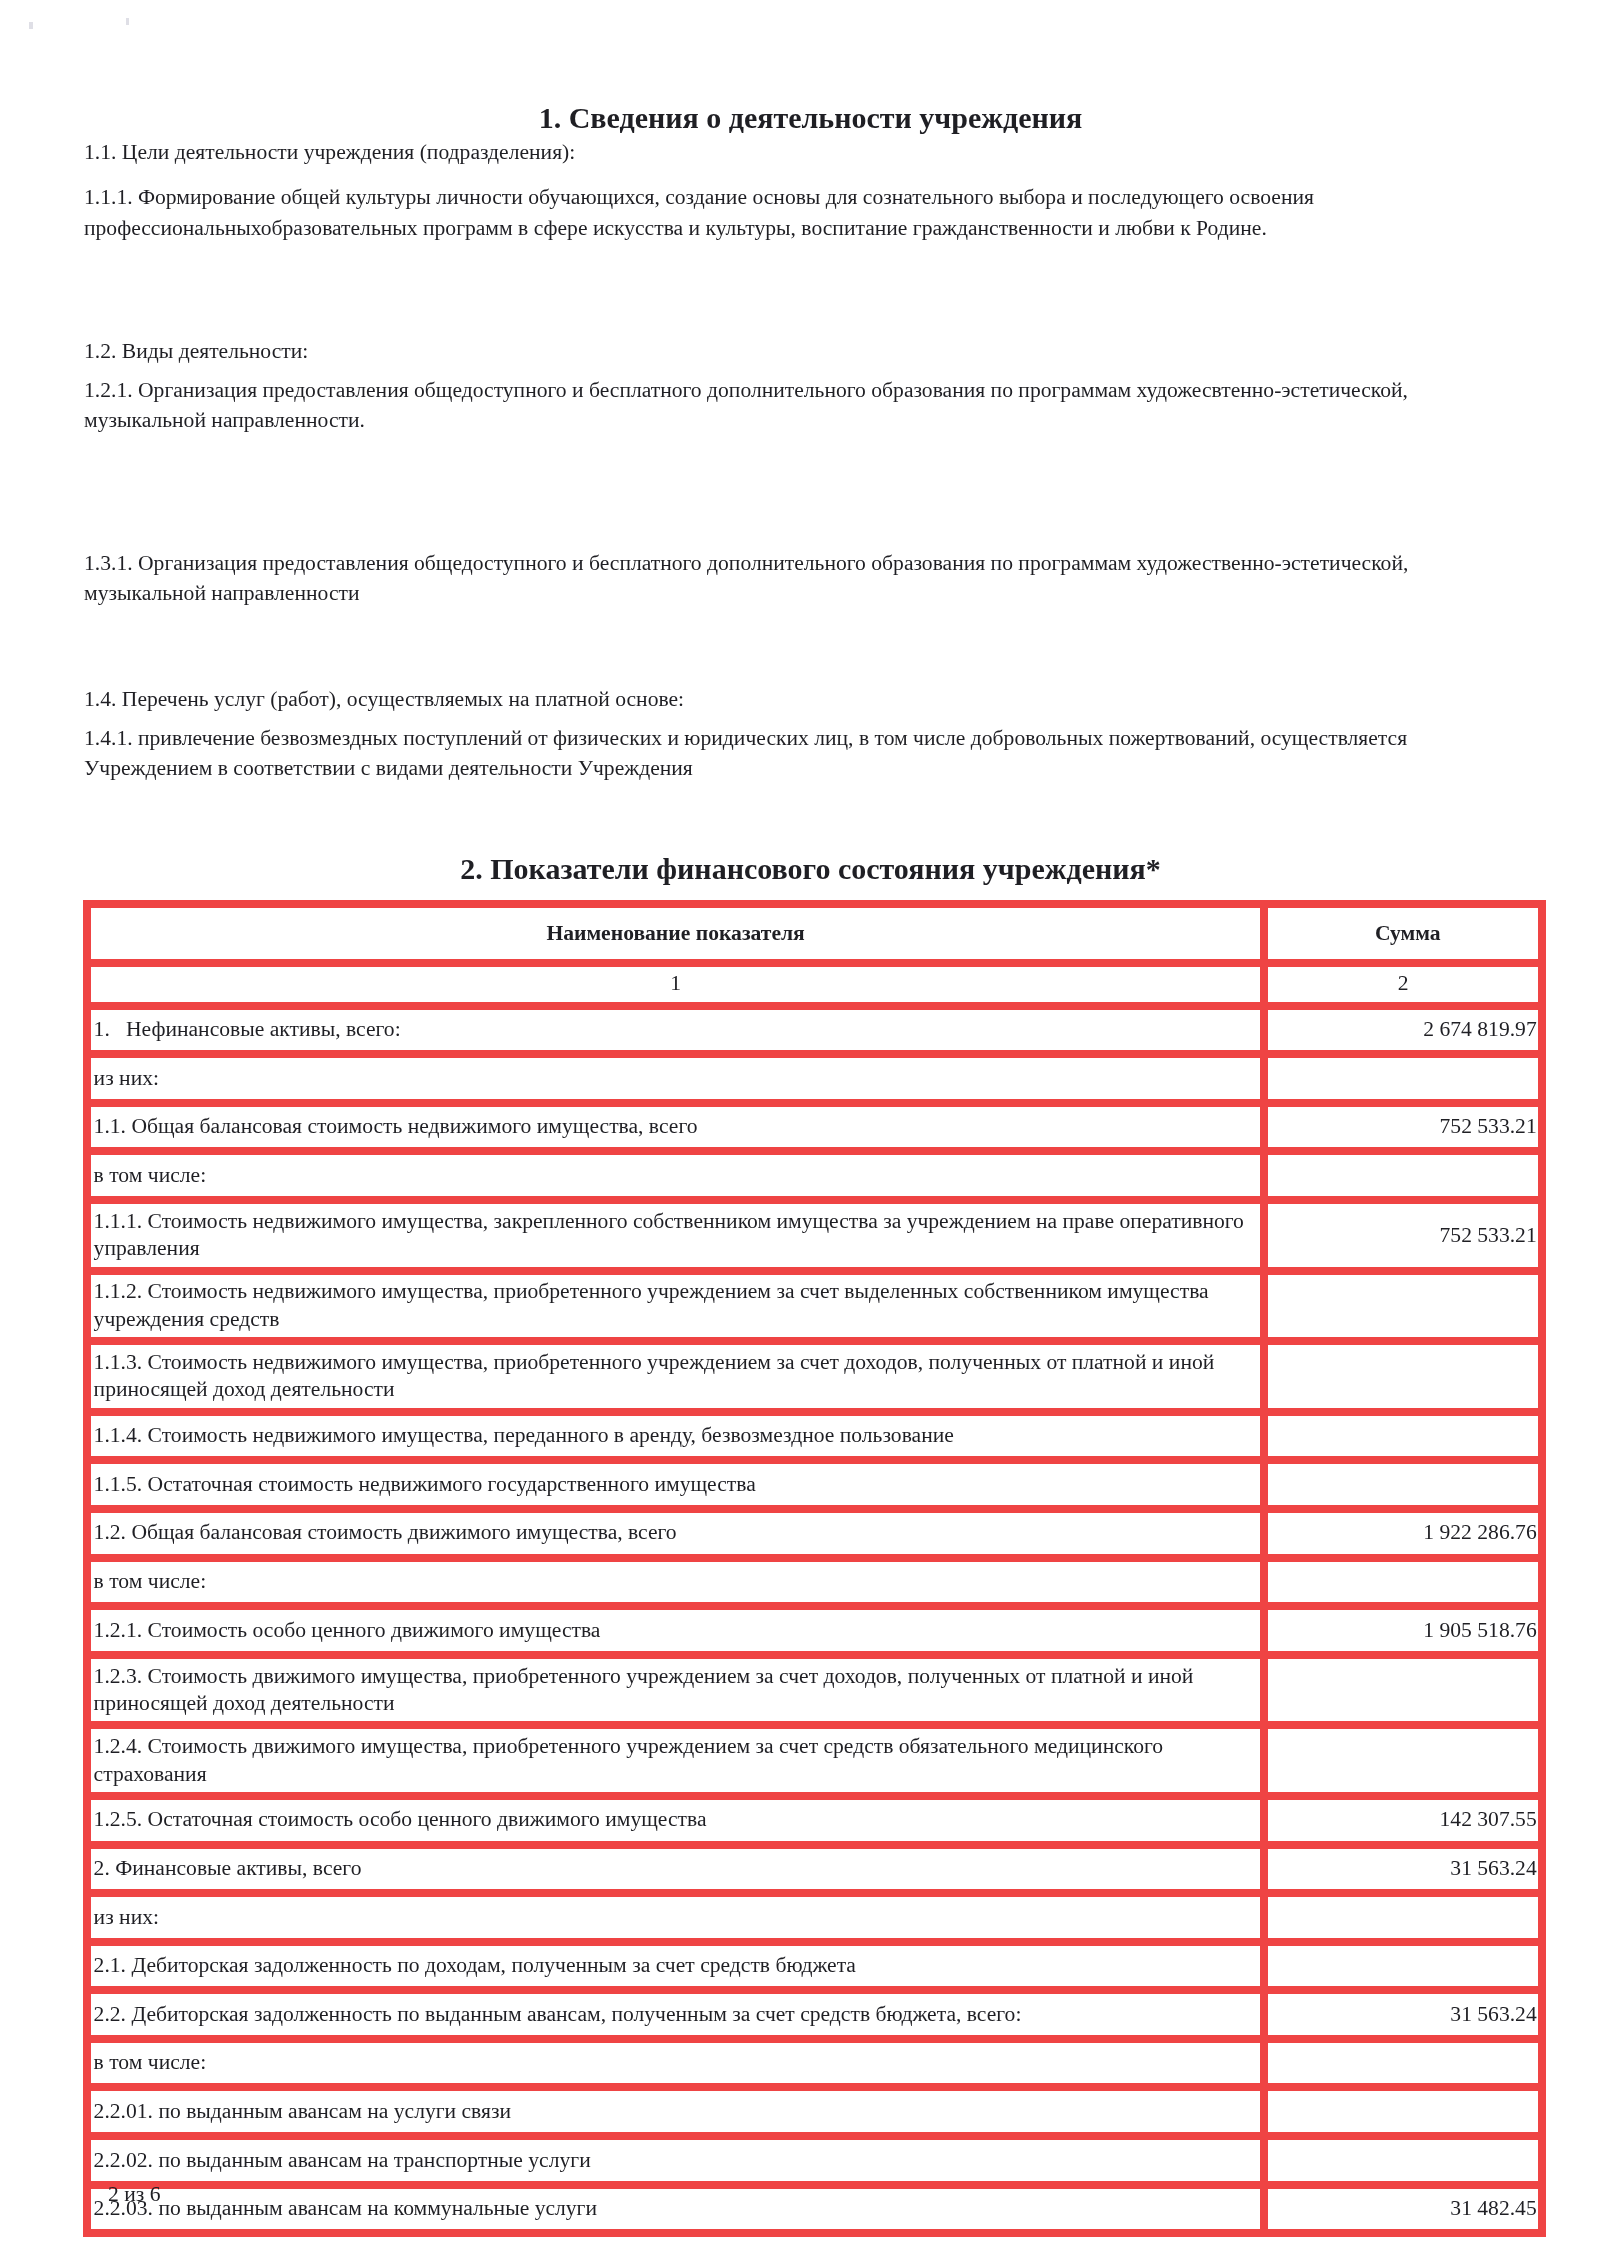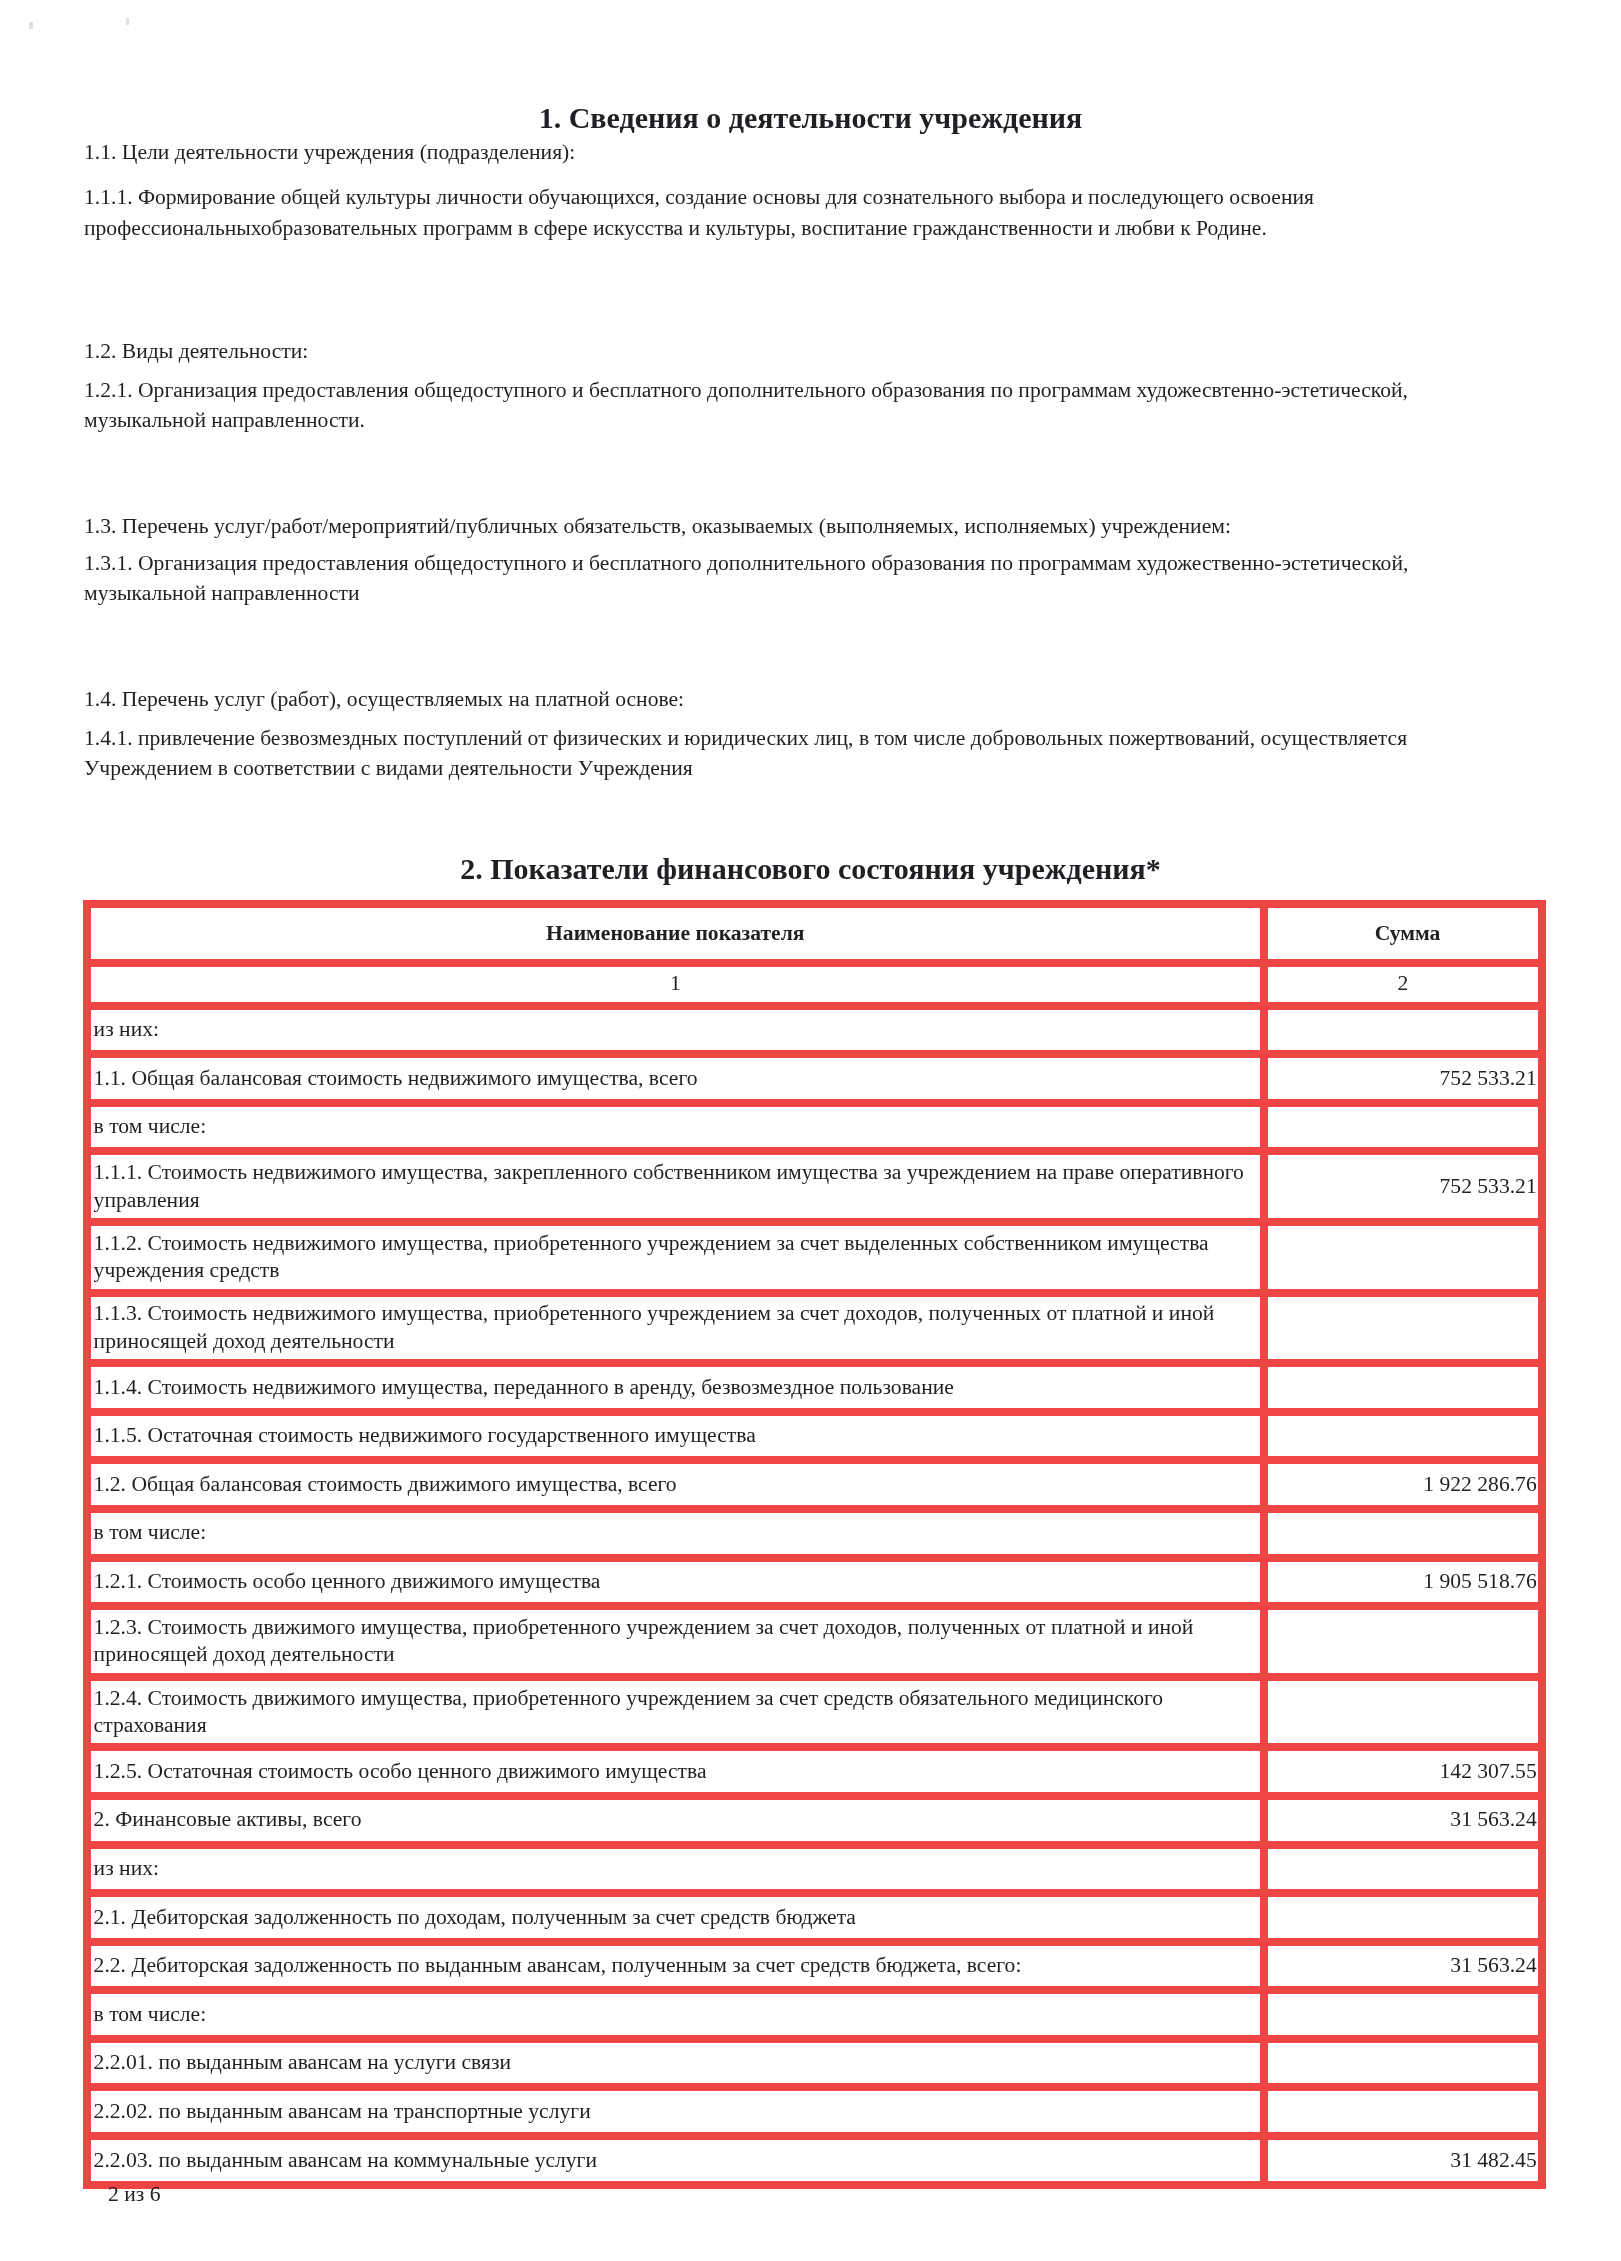--- a/index.html
+++ b/index.html
@@ -90,41 +90,44 @@
   <div class="scan-mark" style="left:126px;top:18.3px;width:2.6px;"></div>
 
   <h1 class="h1" style="top:99px;">1. Сведения о деятельности учреждения</h1>
 
   <p class="para" style="top:137px;">1.1. Цели деятельности учреждения (подразделения):</p>
   <p class="para" style="top:182px;line-height:31px;">1.1.1. Формирование общей культуры личности обучающихся, создание основы для сознательного выбора и последующего освоения профессиональныхобразовательных программ в сфере искусства и культуры, воспитание гражданственности и любви к Родине.</p>
 
   <p class="para" style="top:336px;">1.2. Виды деятельности:</p>
   <p class="para" style="top:375px;width:1373px;">1.2.1. Организация предоставления общедоступного и бесплатного дополнительного образования по программам художесвтенно-эстетической, музыкальной направленности.</p>
 
-  <p class="para" style="top:511px;width:1517px;">1.3. Перечень услуг/работ/мероприятий/публичных обязательств, оказываемых (выполняемых, исполняемых) учреждением:</p>
   <p class="para" style="top:548px;width:1373px;">1.3.1. Организация предоставления общедоступного и бесплатного дополнительного образования по программам художественно-эстетической, музыкальной направленности</p>
 
   <p class="para" style="top:684px;">1.4. Перечень услуг (работ), осуществляемых на платной основе:</p>
   <p class="para" style="top:723px;width:1373px;">1.4.1. привлечение безвозмездных поступлений от физических и юридических лиц, в том числе добровольных пожертвований, осуществляется Учреждением в соответствии с видами деятельности Учреждения</p>
 
   <h1 class="h1" style="top:850px;">2. Показатели финансового состояния учреждения*</h1>
 
   <table class="fin">
     <thead>
       <tr>
         <th class="name">Наименование показателя</th>
         <th class="sum" style="text-align:center;padding-left:12px;">Сумма</th>
       </tr>
     </thead>
     <tbody>
       <tr class="colnums">
         <td>1</td>
         <td>2</td>
       </tr>
       <tr class="r1">
+        <td class="name" style="white-space:pre;">1.   Нефинансовые активы, всего:</td>
+        <td class="sum">2 674 819.97</td>
+      </tr>
+      <tr class="r1">
         <td class="name">из них:</td>
         <td class="sum"></td>
       </tr>
       <tr class="r1">
         <td class="name">1.1. Общая балансовая стоимость недвижимого имущества, всего</td>
         <td class="sum">752 533.21</td>
       </tr>
       <tr class="r1">
         <td class="name">в том числе:</td>
         <td class="sum"></td>

